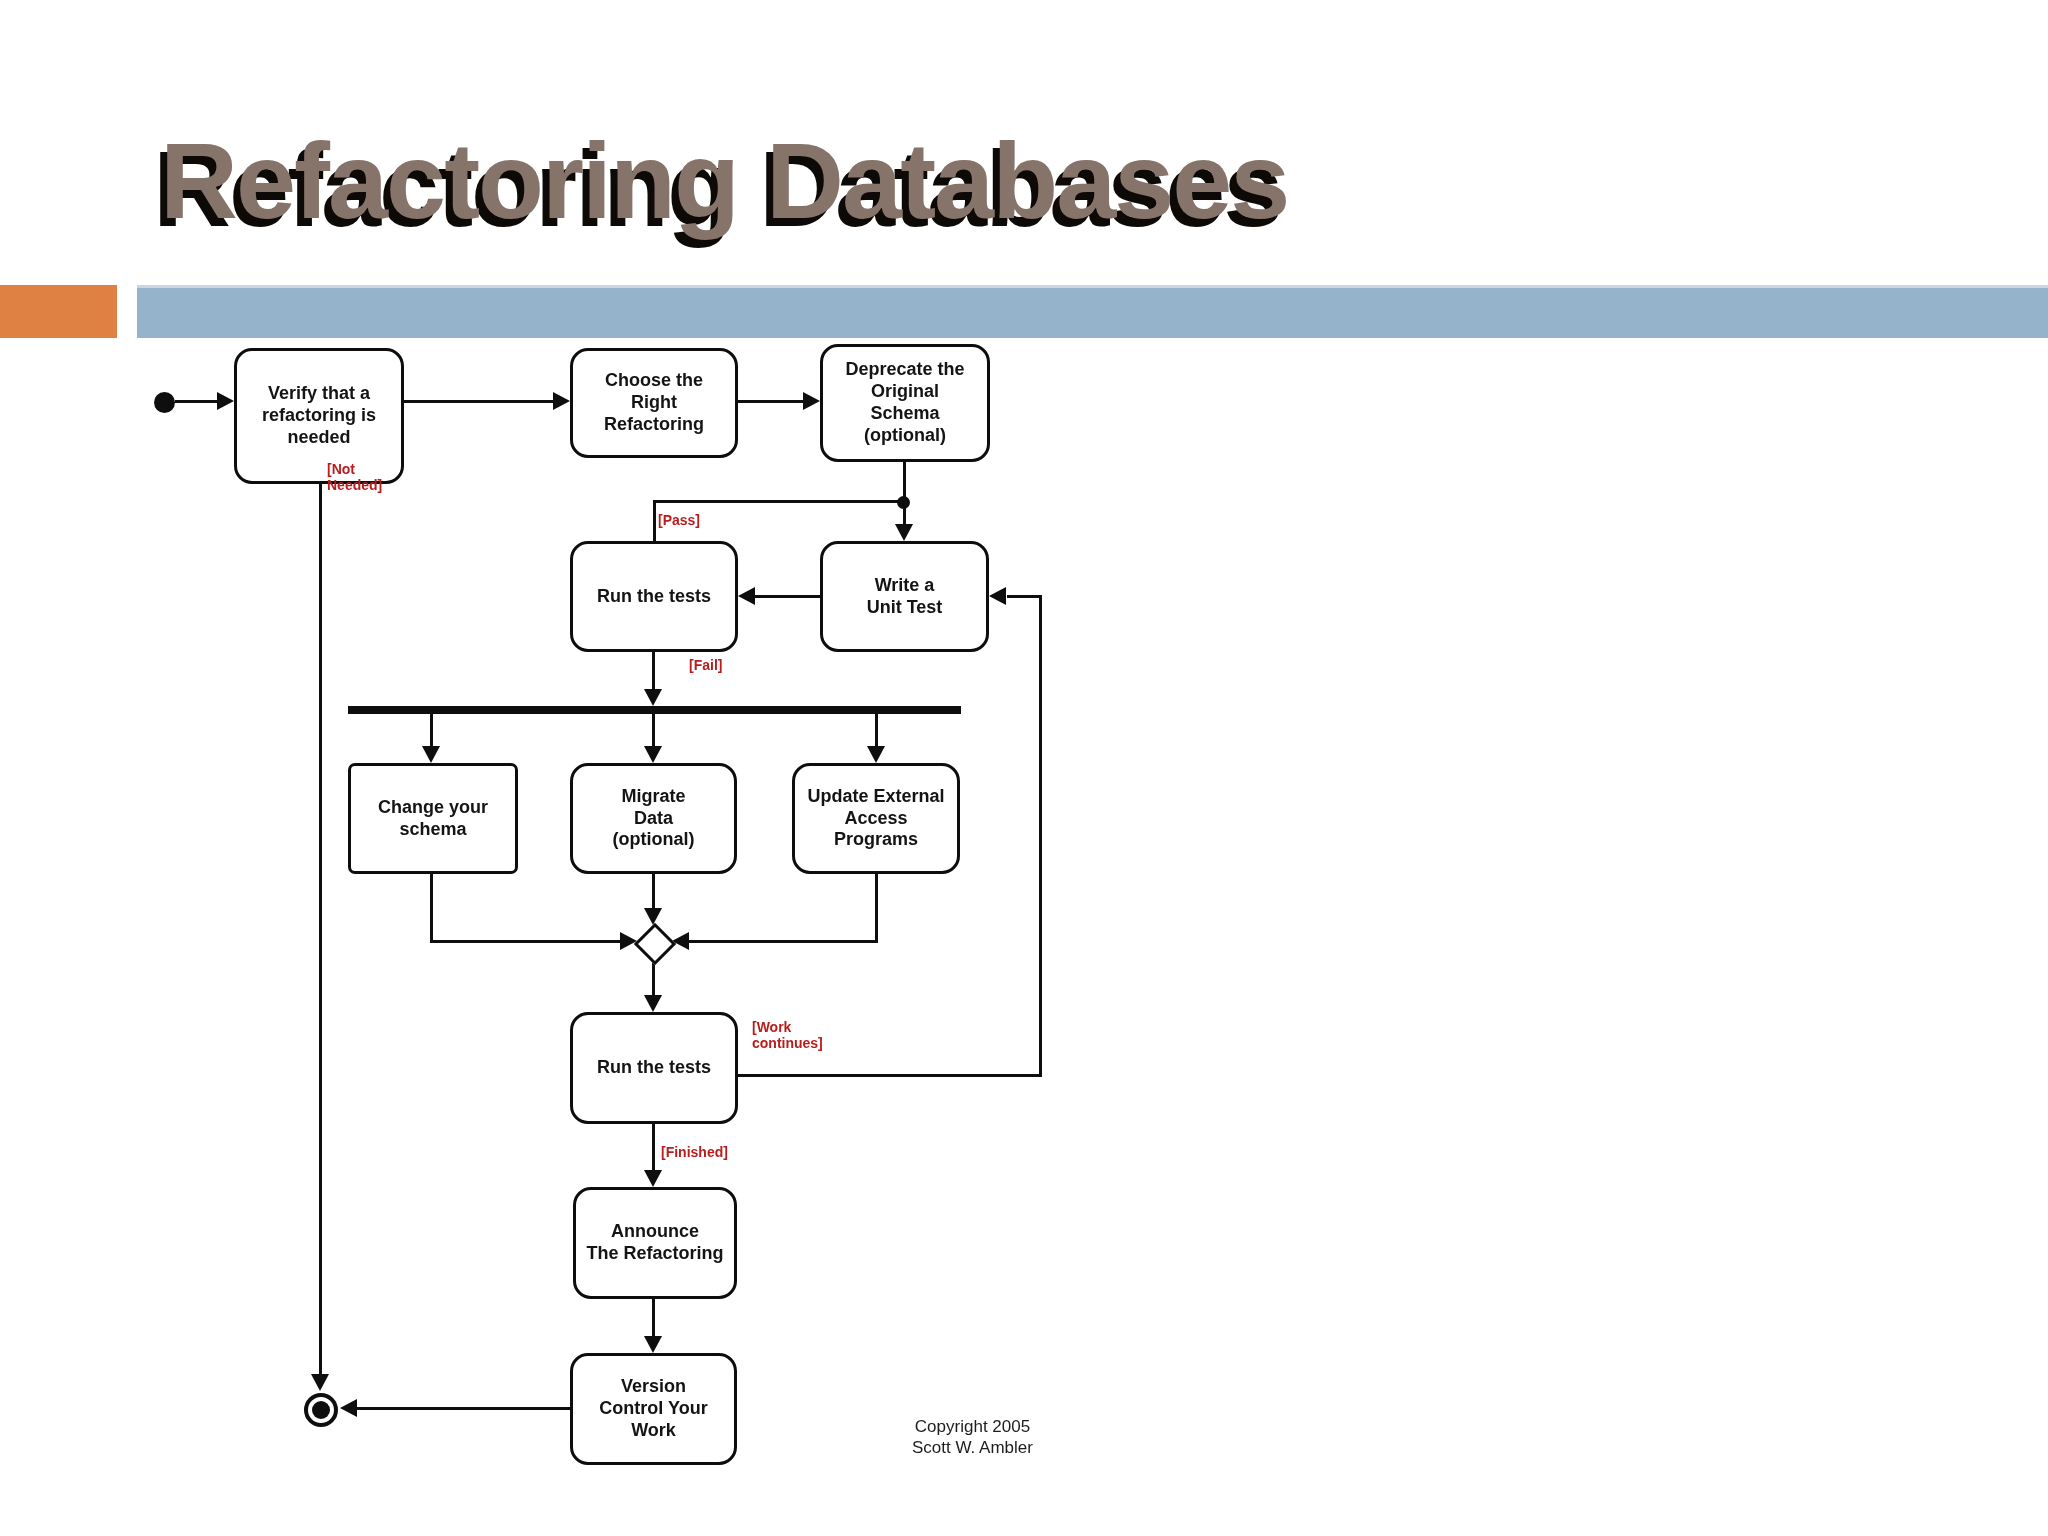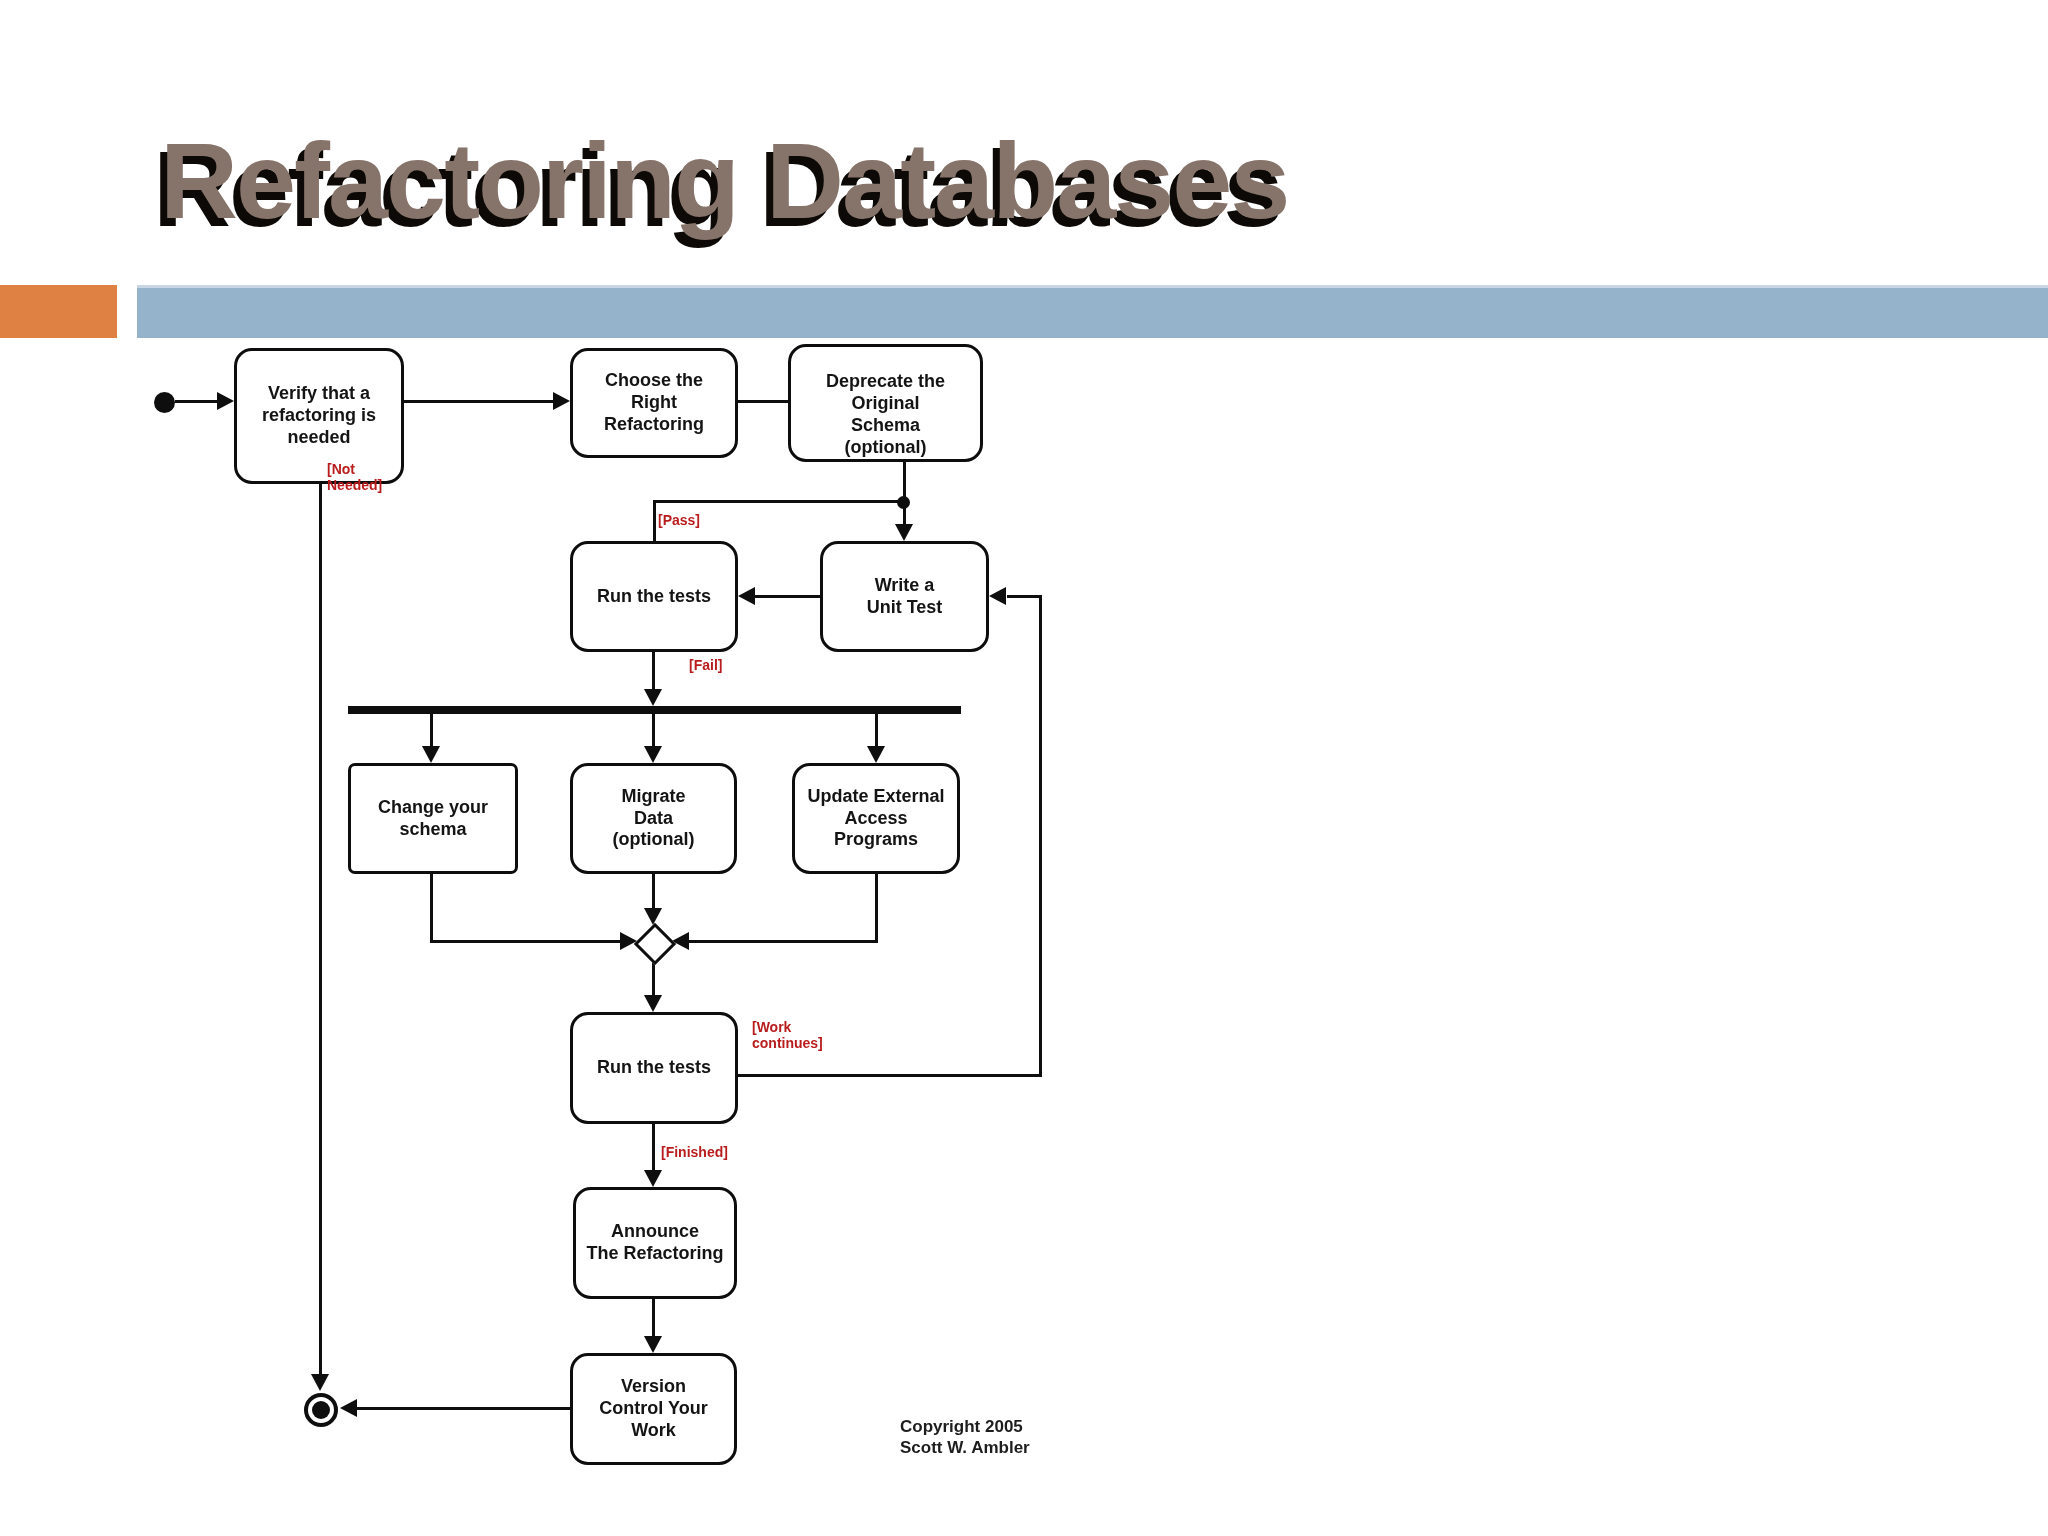--- a/index.html
+++ b/index.html
@@ -30,22 +30,22 @@
   .diamond{position:absolute;left:640px;top:929px;width:24px;height:24px;background:#ffffff;
            border:3px solid #0e0e0e;transform:rotate(45deg);z-index:3;box-sizing:content-box;}
   .start-node{position:absolute;left:154px;top:392px;width:21px;height:21px;background:#0e0e0e;
               border-radius:50%;z-index:3;}
   .end-outer{position:absolute;left:304px;top:1393px;width:34px;height:34px;box-sizing:border-box;
              border:4px solid #0e0e0e;border-radius:50%;background:#ffffff;z-index:3;}
   .end-inner{position:absolute;left:312px;top:1401px;width:18px;height:18px;background:#0e0e0e;
              border-radius:50%;z-index:4;}
   .elbl{position:absolute;font-weight:bold;font-size:14px;line-height:1.15;color:#b91c1c;
         white-space:pre-line;z-index:4;}
-  .credit{position:absolute;left:900px;top:1417px;width:145px;font-size:17px;
-          line-height:1.22;color:#1d1d1d;white-space:pre-line;z-index:4;font-weight:bold;}
+  .credit{position:absolute;left:900px;top:1417px;width:145px;text-align:center;font-size:17px;
+          line-height:1.22;color:#1d1d1d;white-space:pre-line;z-index:4;}
 </style>
 </head>
 <body>
 
 <div class="slide">
 
   <div class="title">Refactoring Databases</div>
 
   <div class="bar-orange"></div>
   <div class="bar-blue"></div>
@@ -103,21 +103,21 @@
   <div class="node" style="left:234px;top:348px;width:170px;height:136px;">
     <span>Verify that a
 refactoring is
 needed</span>
   </div>
   <div class="node" style="left:570px;top:348px;width:168px;height:110px;">
     <span>Choose the
 Right
 Refactoring</span>
   </div>
-  <div class="node" style="left:788px;top:344px;width:195px;height:118px;align-items:flex-end;">
+  <div class="node" style="left:820px;top:344px;width:170px;height:118px;">
     <span>Deprecate the
 Original
 Schema
 (optional)</span>
   </div>
   <div class="node" style="left:570px;top:541px;width:168px;height:111px;">
     <span>Run the tests</span>
   </div>
   <div class="node" style="left:820px;top:541px;width:169px;height:111px;">
     <span>Write a

